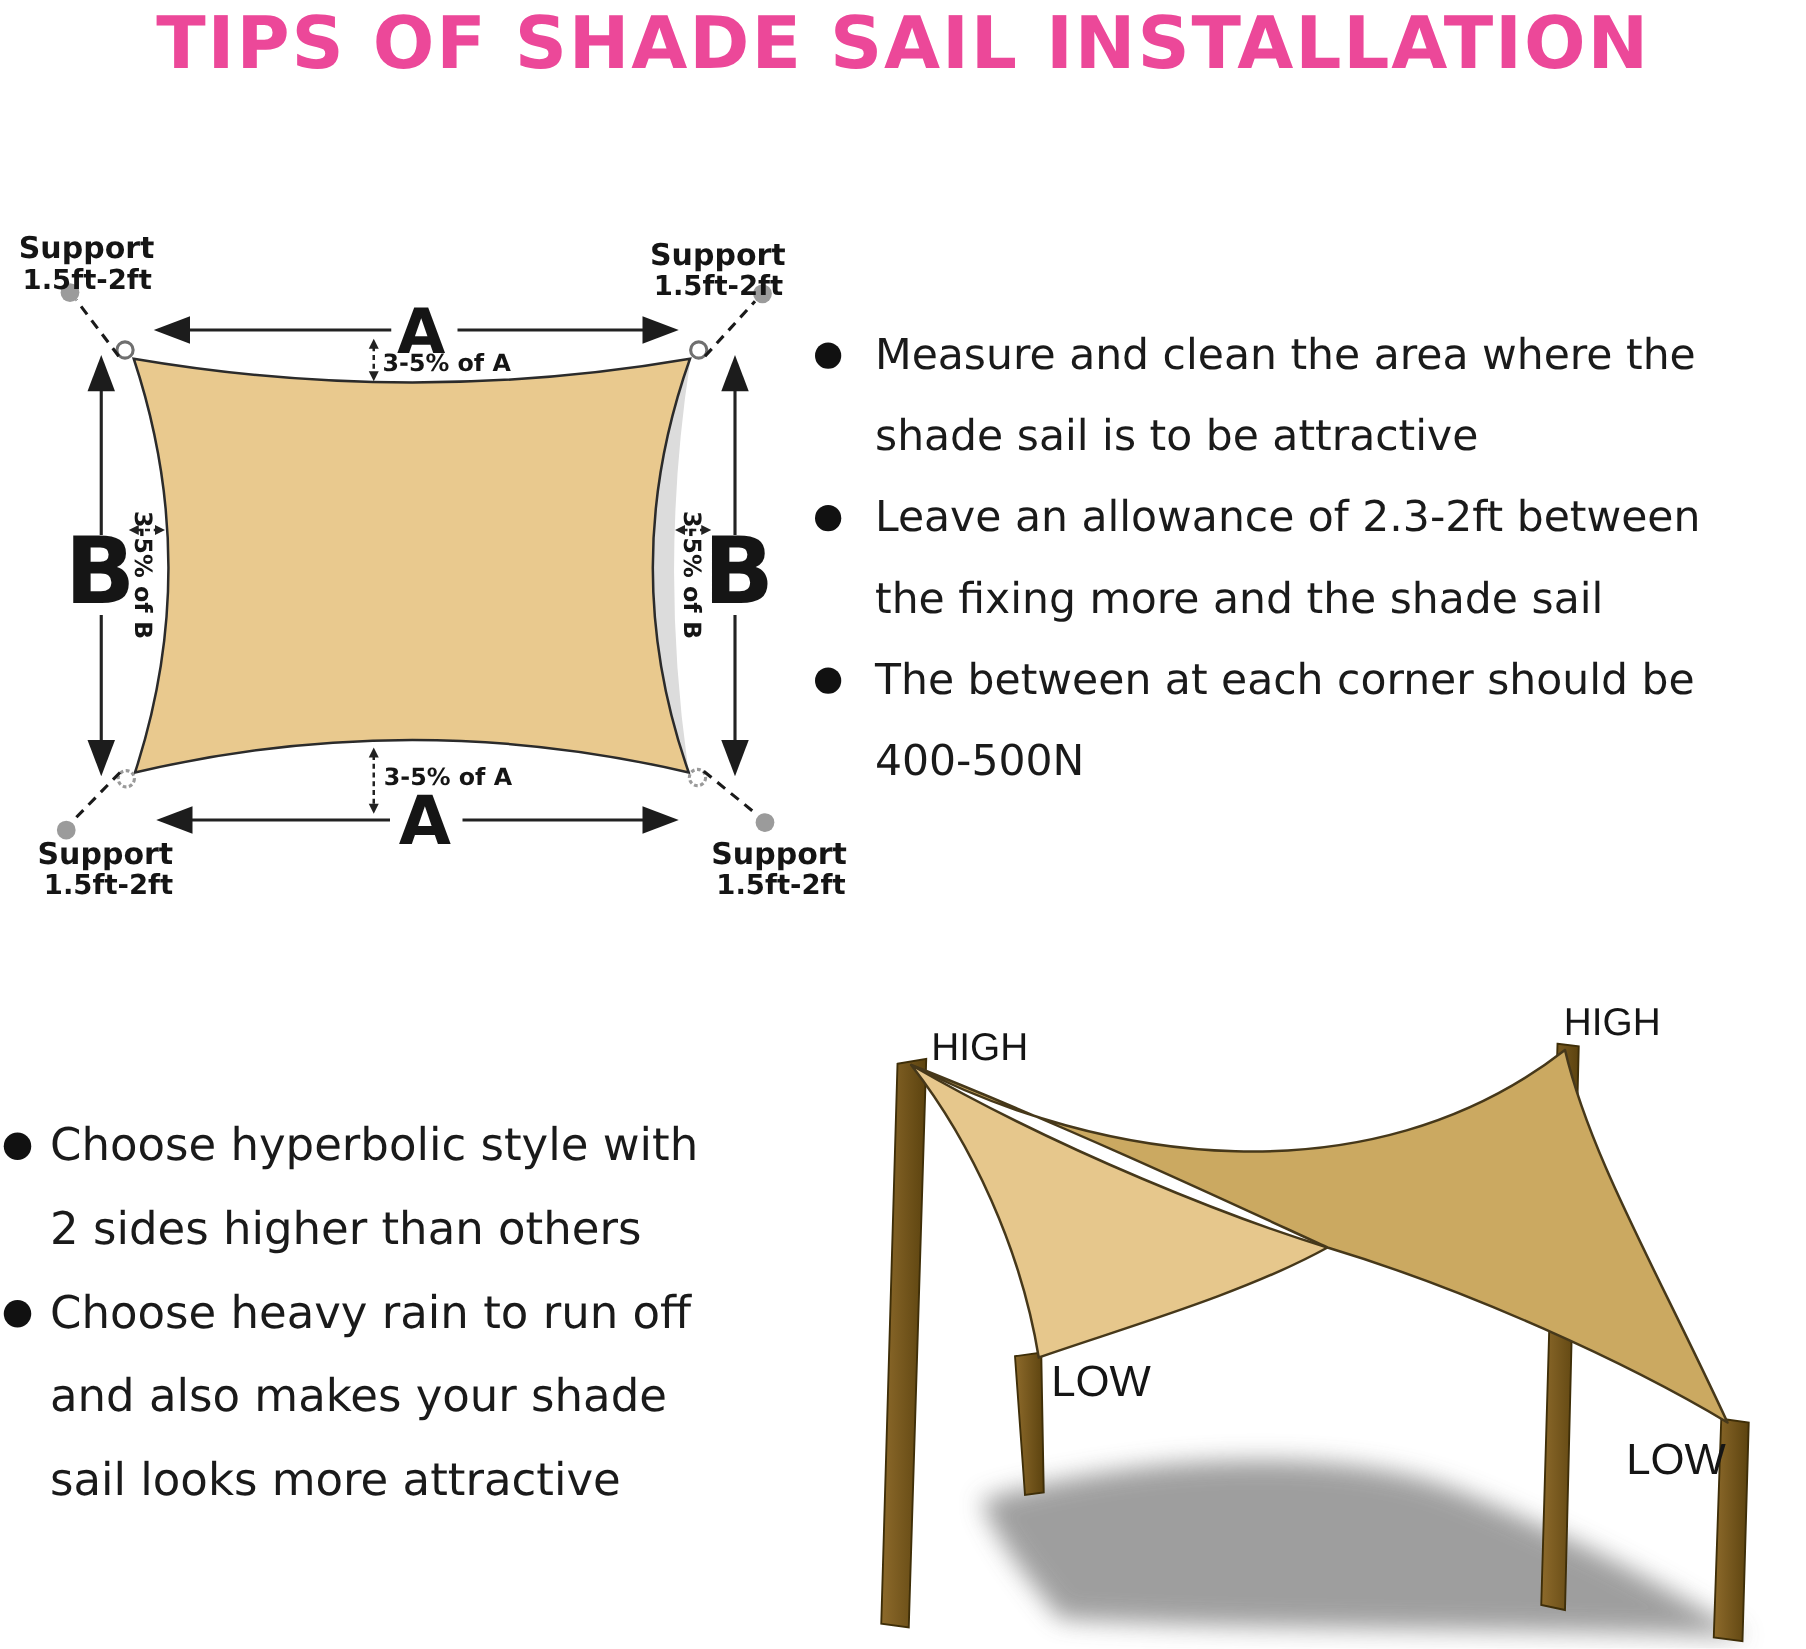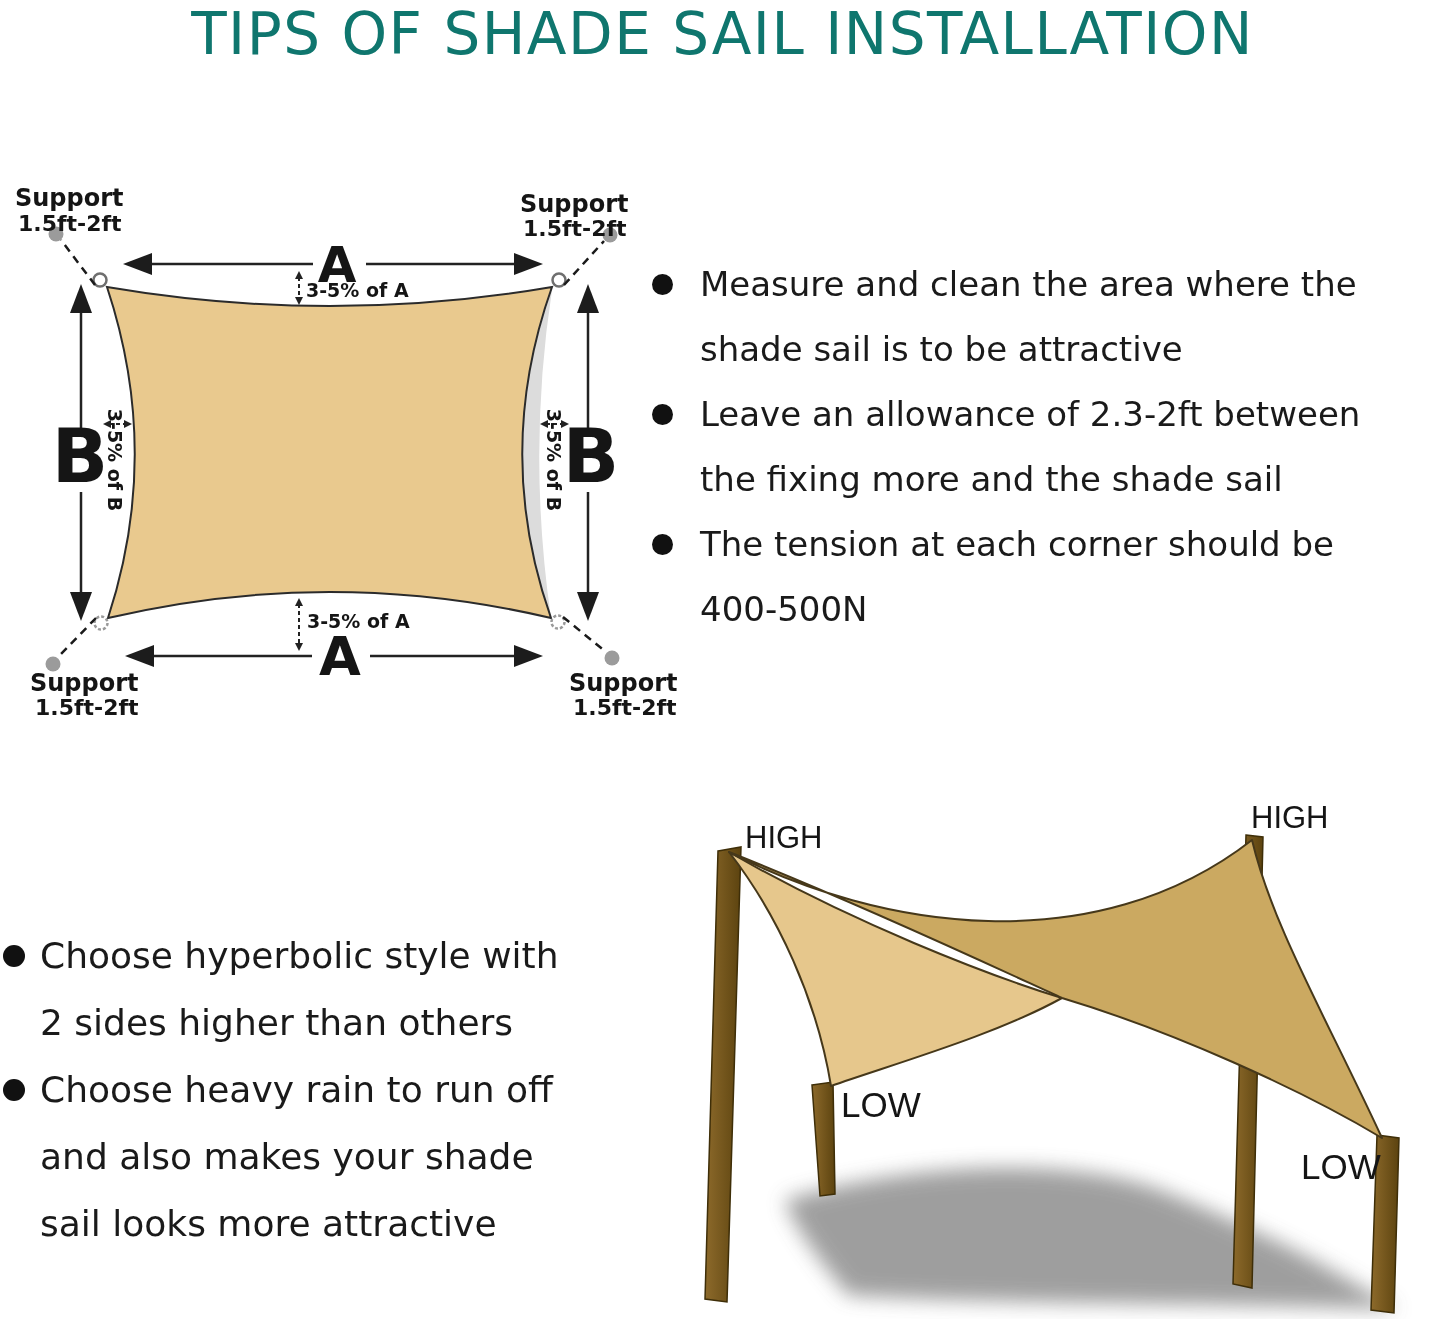--- a/index.html
+++ b/index.html
@@ -2,31 +2,31 @@
 <html><head>
 <meta charset="utf-8">
 <style>
   html,body{margin:0;padding:0;background:#ffffff;}
   body{width:1445px;height:1319px;position:relative;overflow:hidden;
        font-family:"DejaVu Sans",sans-serif;color:#1a1a1a;}
 
   .page-title{
     position:absolute;left:0;top:2px;width:1445px;height:66px;
     text-align:center;font-family:"DejaVu Sans",sans-serif;
-    font-weight:normal;font-size:58px;line-height:64px;letter-spacing:1.5px;
-    color:#0f766e;white-space:nowrap;
+    font-weight:bold;font-size:58px;line-height:64px;letter-spacing:1.5px;
+    color:#ec4899;white-space:nowrap;
   }
 
   .svg-abs{position:absolute;}
   #diagram-svg{left:0;top:170px;}
   #install-svg{left:640px;top:780px;}
 
   .bullet-col{position:absolute;}
   #tips-right{left:652px;top:252px;width:790px;font-size:34px;line-height:65px;}
-  #tips-left {left:3px;  top:922px;width:630px;font-size:36px;line-height:67px;}
+  #tips-left {left:3px;  top:883px;width:630px;font-size:36px;line-height:67px;}
   .bullet-item{display:flex;align-items:flex-start;}
   .dot{flex:0 0 auto;border-radius:50%;background:#111;}
   #tips-right .dot{width:21px;height:21px;margin-top:22px;margin-right:27px;}
   #tips-left  .dot{width:22px;height:22px;margin-top:23px;margin-right:15px;}
   .lines{white-space:nowrap;}
 
   
   text{font-family:"DejaVu Sans",sans-serif;fill:#151515;}
   .dim-letter{font-weight:bold;}
   .support-txt{font-weight:bold;font-size:24px;}
@@ -145,21 +145,21 @@
   <div class="bullet-item">
     <span class="dot"></span>
     <div class="lines">
       <div>Leave an allowance of 2.3-2ft between</div>
       <div>the fixing more and the shade sail</div>
     </div>
   </div>
   <div class="bullet-item">
     <span class="dot"></span>
     <div class="lines">
-      <div>The tension at each corner should be</div>
+      <div>The between at each corner should be</div>
       <div>400-500N</div>
     </div>
   </div>
 </div>
 
 <div id="tips-left" class="bullet-col">
   <div class="bullet-item">
     <span class="dot"></span>
     <div class="lines">
       <div>Choose hyperbolic style with</div>

